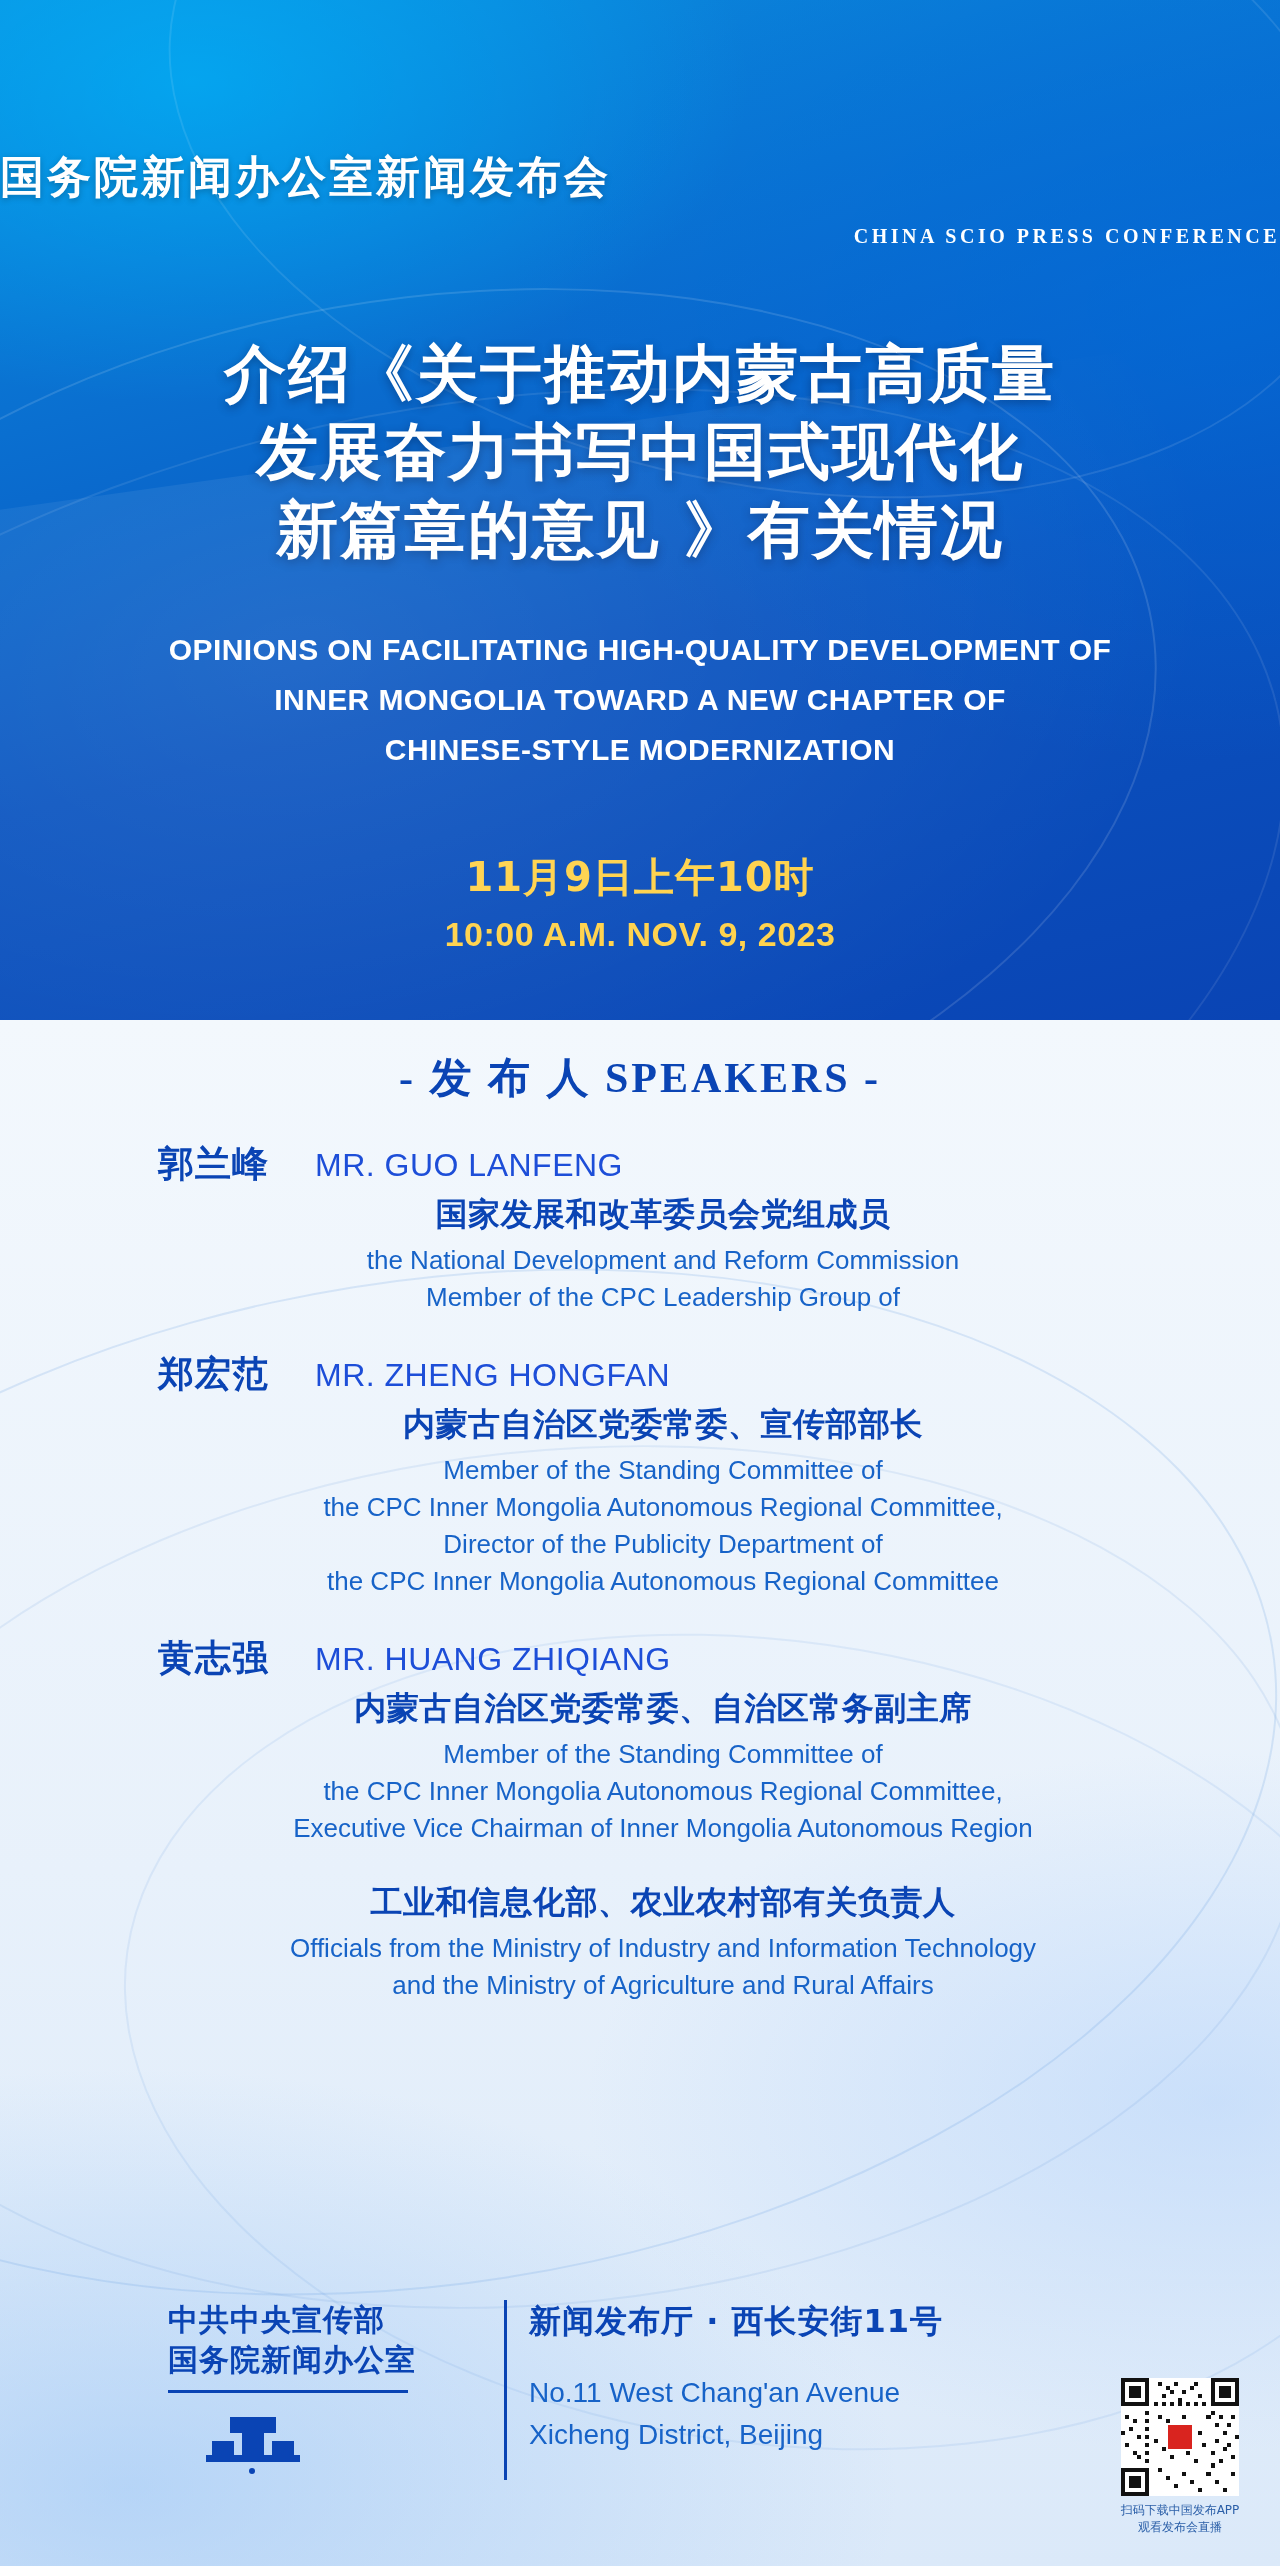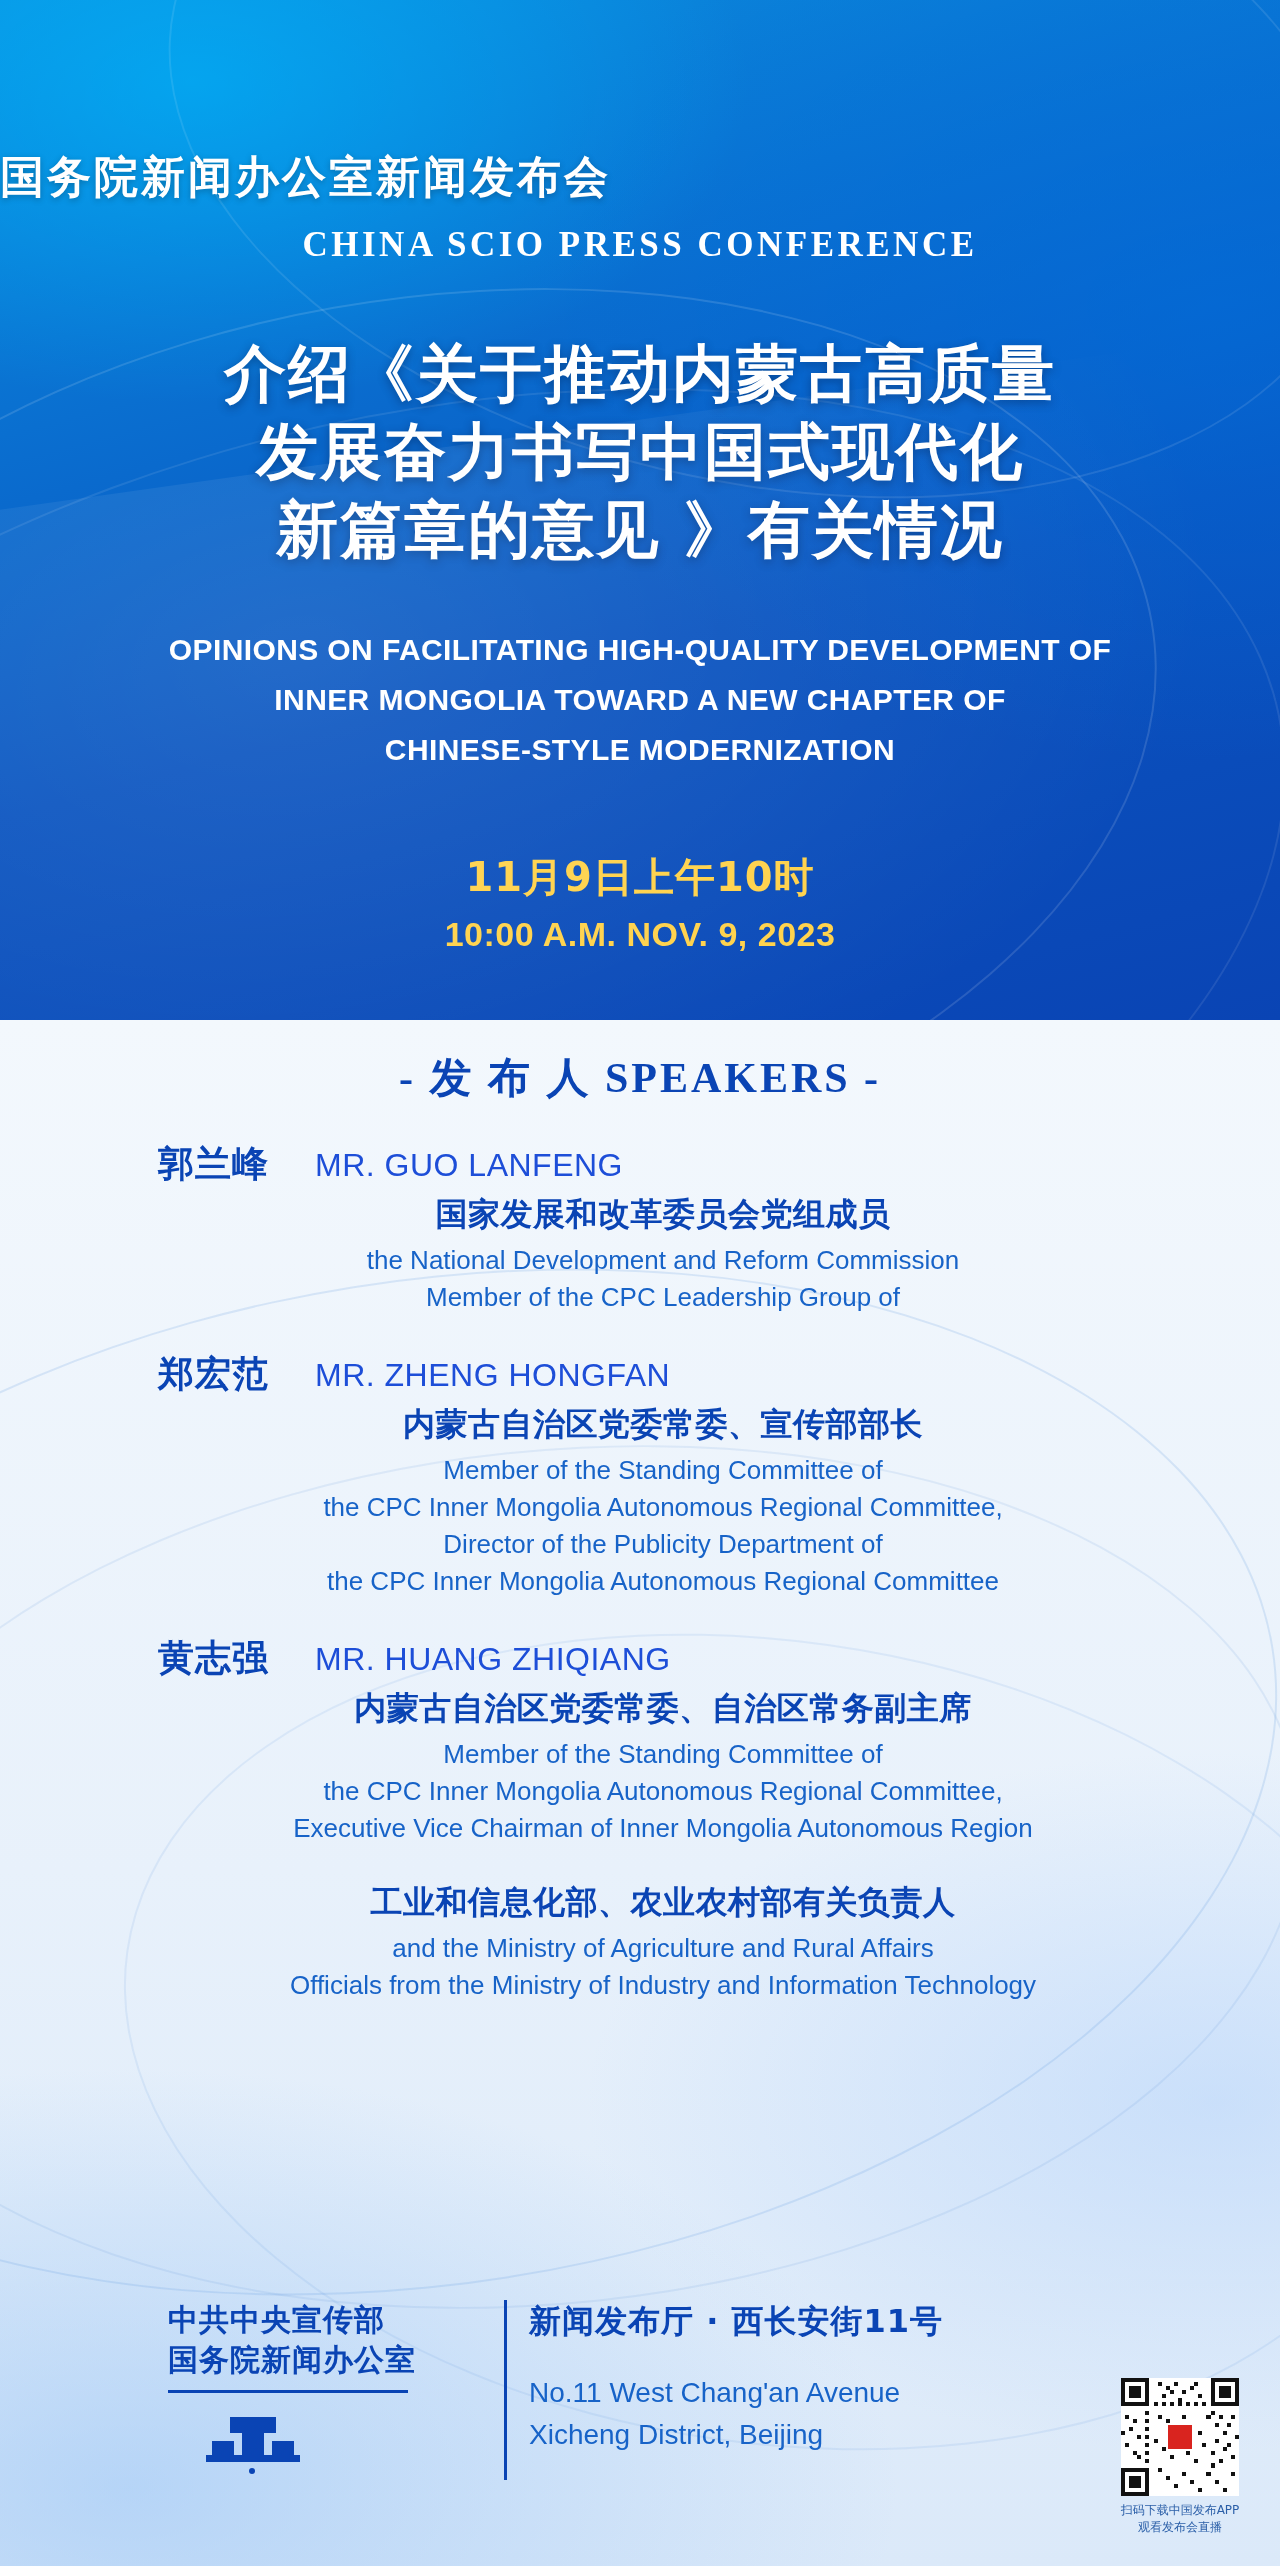--- a/index.html
+++ b/index.html
@@ -54,25 +54,25 @@
     color: #ffffff;
     font-family: "Liberation Serif", serif;
     font-weight: bold;
     font-size: 44px;
     letter-spacing: 3px;
     text-shadow: 0 2px 6px rgba(0,0,0,0.25);
   }
   .scio-en {
     position: absolute;
     top: 225px; left: 0; width: 1280px;
-    text-align: center;
+    text-align: right;
     color: #ffffff;
     font-family: "Liberation Serif", serif;
     font-weight: bold;
-    font-size: 35px;
+    font-size: 20px;
     letter-spacing: 3.5px;
   }
 
   .main-title {
     position: absolute;
     top: 335px; left: 0; width: 1280px;
     text-align: center;
     color: #ffffff;
     font-family: "DejaVu Sans", sans-serif;
     font-weight: bold;
@@ -349,22 +349,22 @@
       <div class="sp-title-en">
         <span class="ln">Member of the Standing Committee of</span>
         <span class="ln">the CPC Inner Mongolia Autonomous Regional Committee,</span>
         <span class="ln">Executive Vice Chairman of Inner Mongolia Autonomous Region</span>
       </div>
     </div>
 
     <div class="speaker">
       <div class="sp-title-cn">工业和信息化部、农业农村部有关负责人</div>
       <div class="sp-title-en">
+        <span class="ln">Officials from the Ministry of Industry and Information Technology</span>
         <span class="ln">and the Ministry of Agriculture and Rural Affairs</span>
-        <span class="ln">Officials from the Ministry of Industry and Information Technology</span>
       </div>
     </div>
 
   </div>
 
   <div class="footer">
     <div class="footer-logo">
       <div class="org">中共中央宣传部</div>
       <div class="org">国务院新闻办公室</div>
       <div class="rule"></div>

